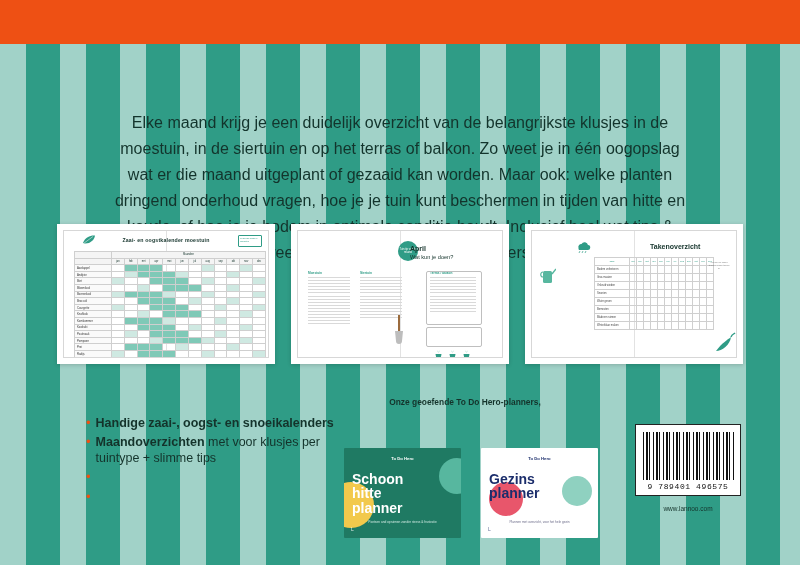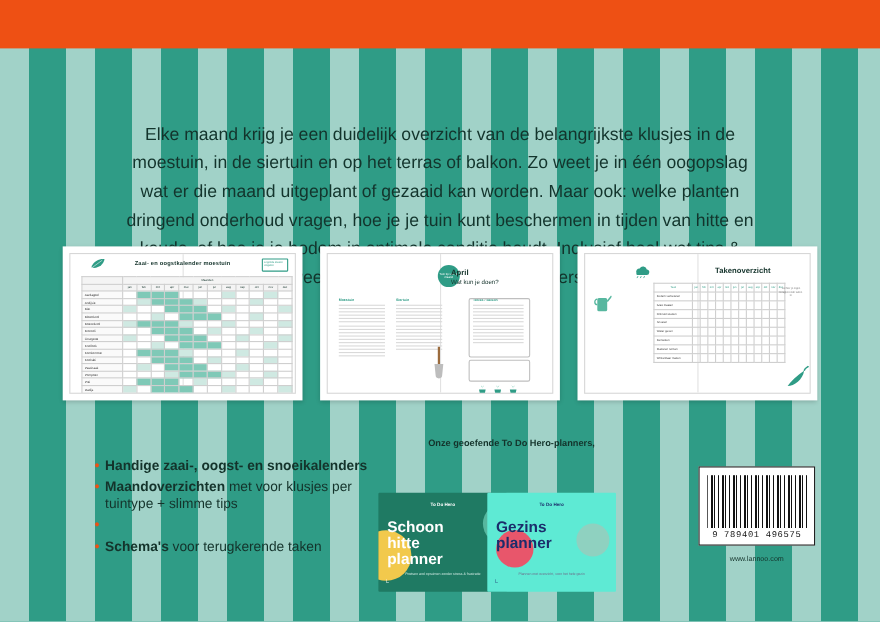--- a/index.html
+++ b/index.html
@@ -253,21 +253,21 @@
   .book {
     position: absolute;
     top: 424px;
     width: 117px;
     height: 90px;
     border-radius: 1px;
     overflow: hidden;
     margin-top: 24px;
   }
   #book1 { left: 344px; background: #1f7a63; }
-  #book2 { left: 443px; background: #5eead4; }
+  #book2 { left: 481px; background: #ffffff; }
   .book .bk-brand {
     position: absolute;
     left: 0; right: 0; top: 8px;
     text-align: center;
     font-size: 4.2px;
     font-weight: bold;
   }
   .book .bk-title {
     position: absolute;
     left: 8px;
@@ -890,23 +890,20 @@
       <span class="dot">•</span>
       <span class="txt">
         <b>Maandoverzichten</b><span> met voor klusjes per tuintype + slimme tips</span>
       </span>
     </div>
     <div class="bullet">
       <span class="dot">•</span>
     </div>
     <div class="bullet">
       <span class="dot">•</span>
-      <span class="txt">
-        <b>Schema's</b><span> voor terugkerende taken</span>
-      </span>
     </div>
   </div>
 
   <div class="promo-head">
     <div>Onze geoefende To Do Hero-planners,</div>
   </div>
 
   <div class="book" id="book1">
     <div class="blob" style="left:-16px; top:34px; width:46px; height:46px; background:#f2c94c;"></div>
     <div class="blob" style="right:-14px; top:10px; width:36px; height:36px; background:#57b79f;"></div>

